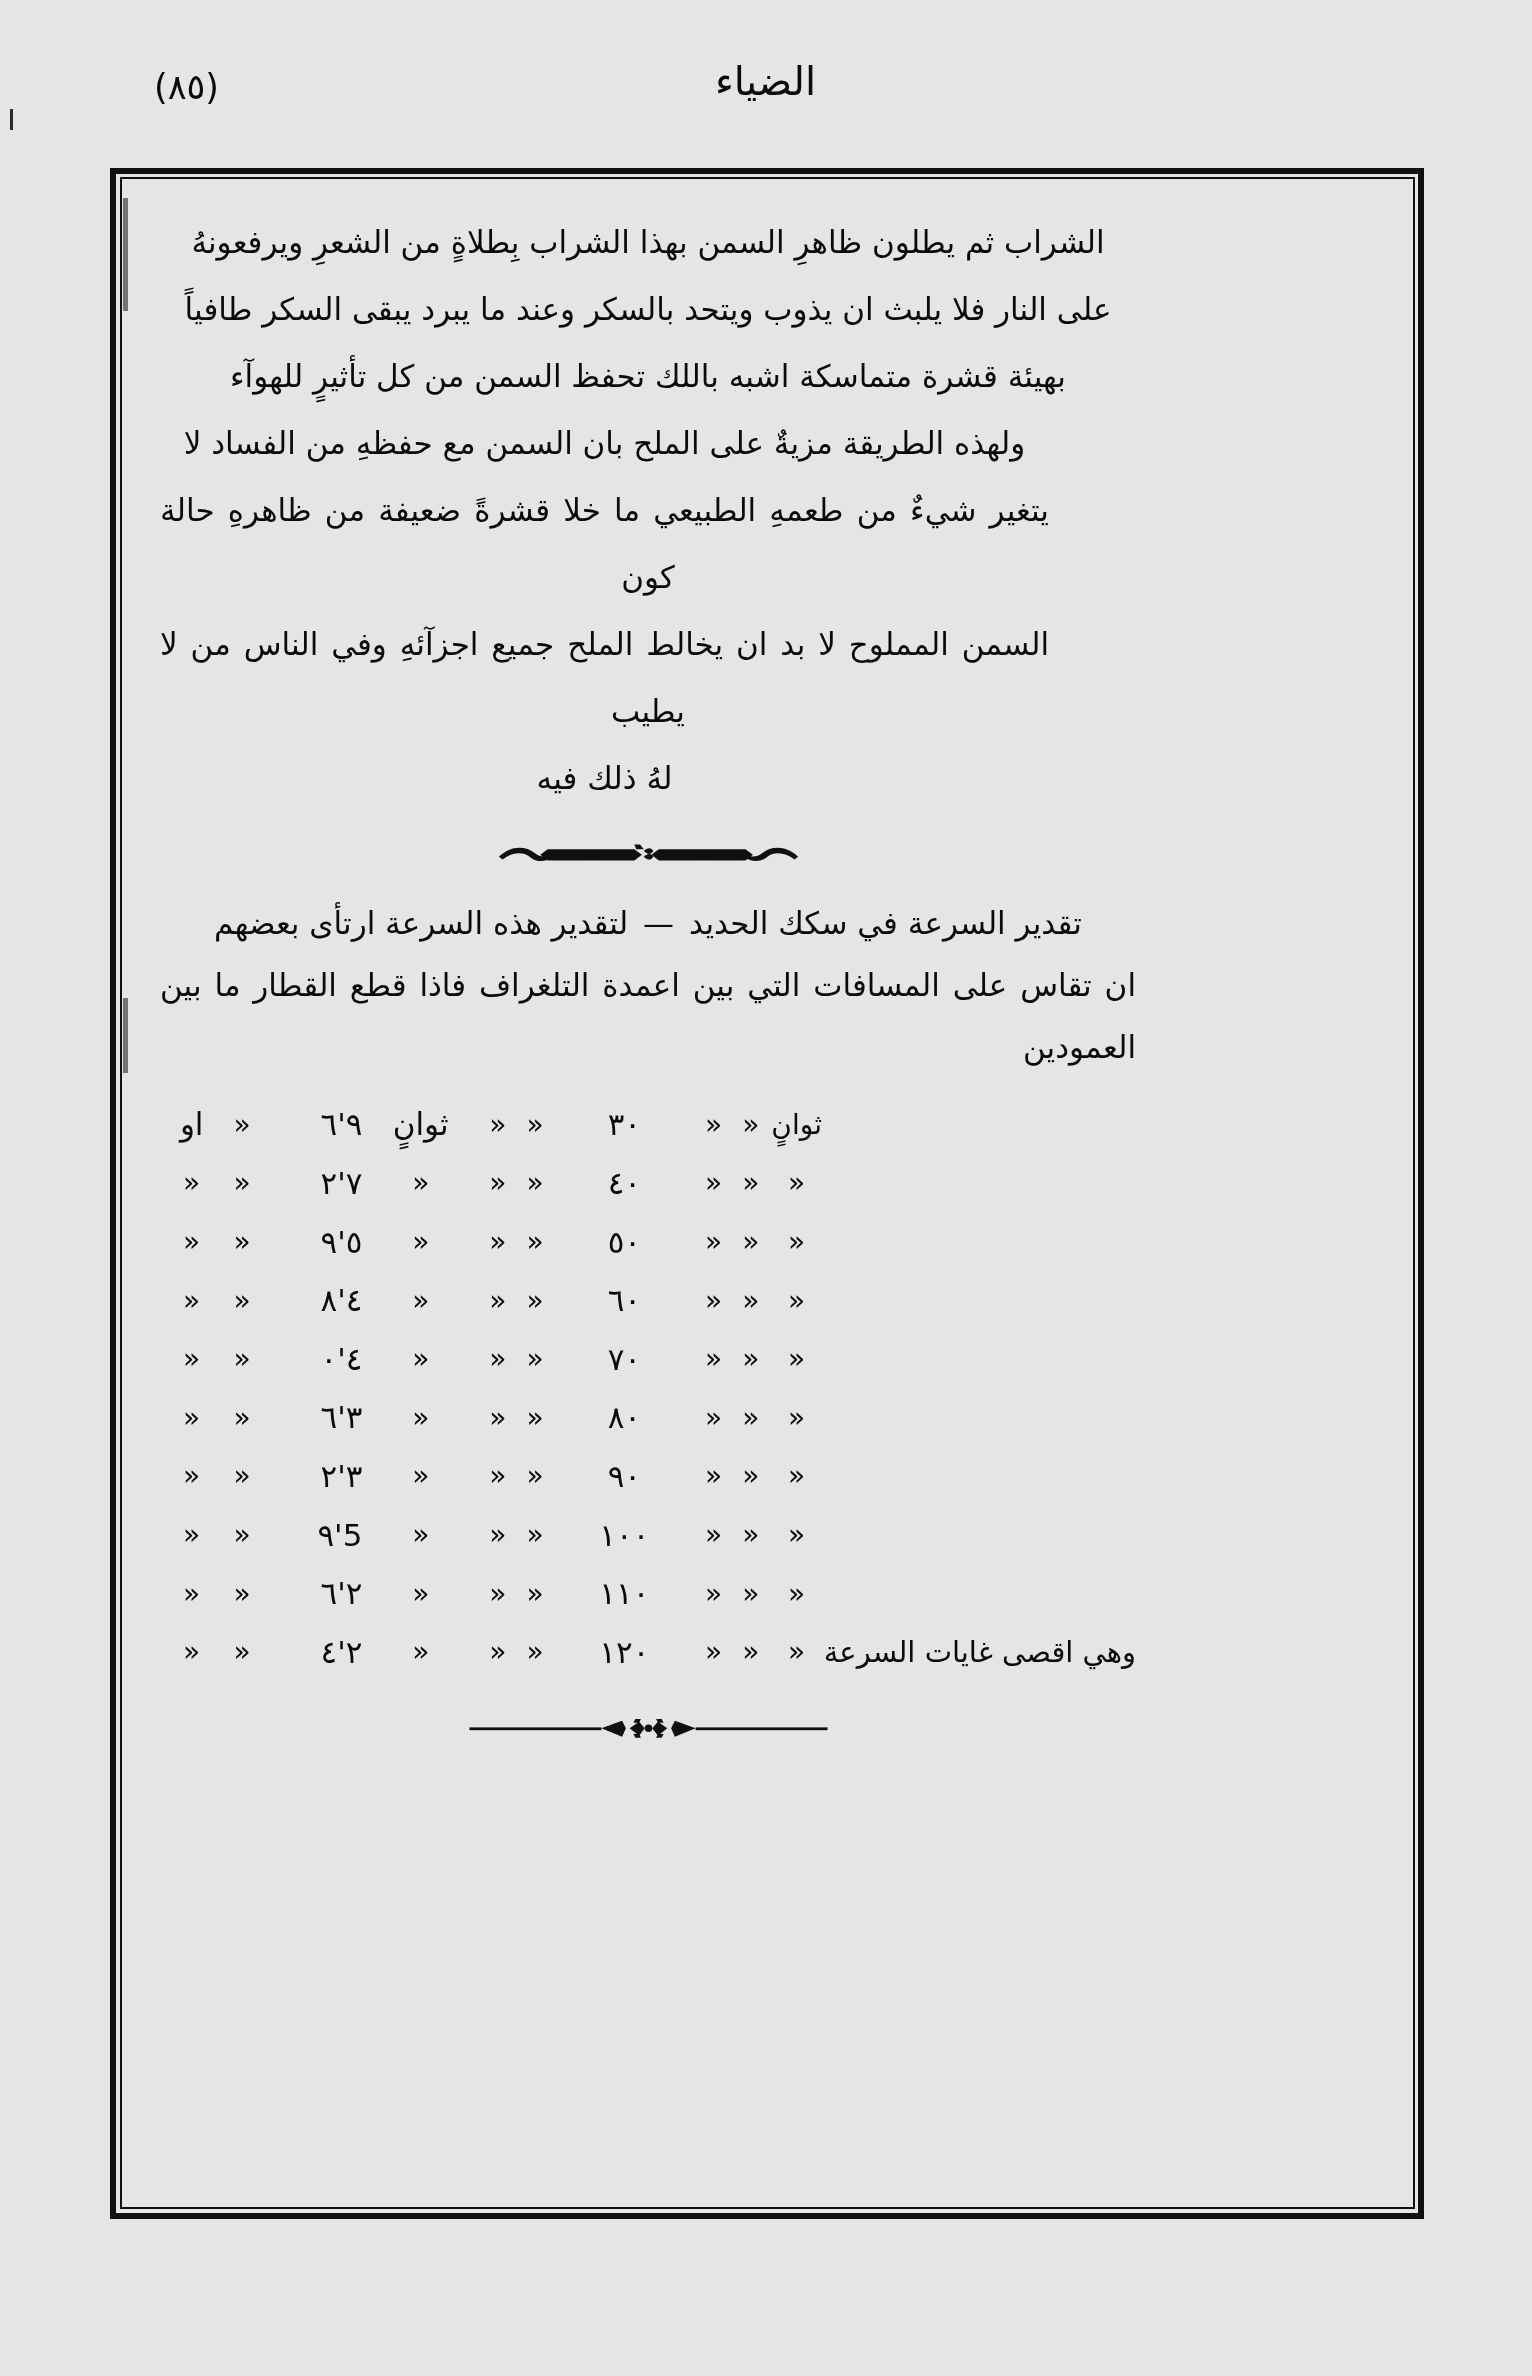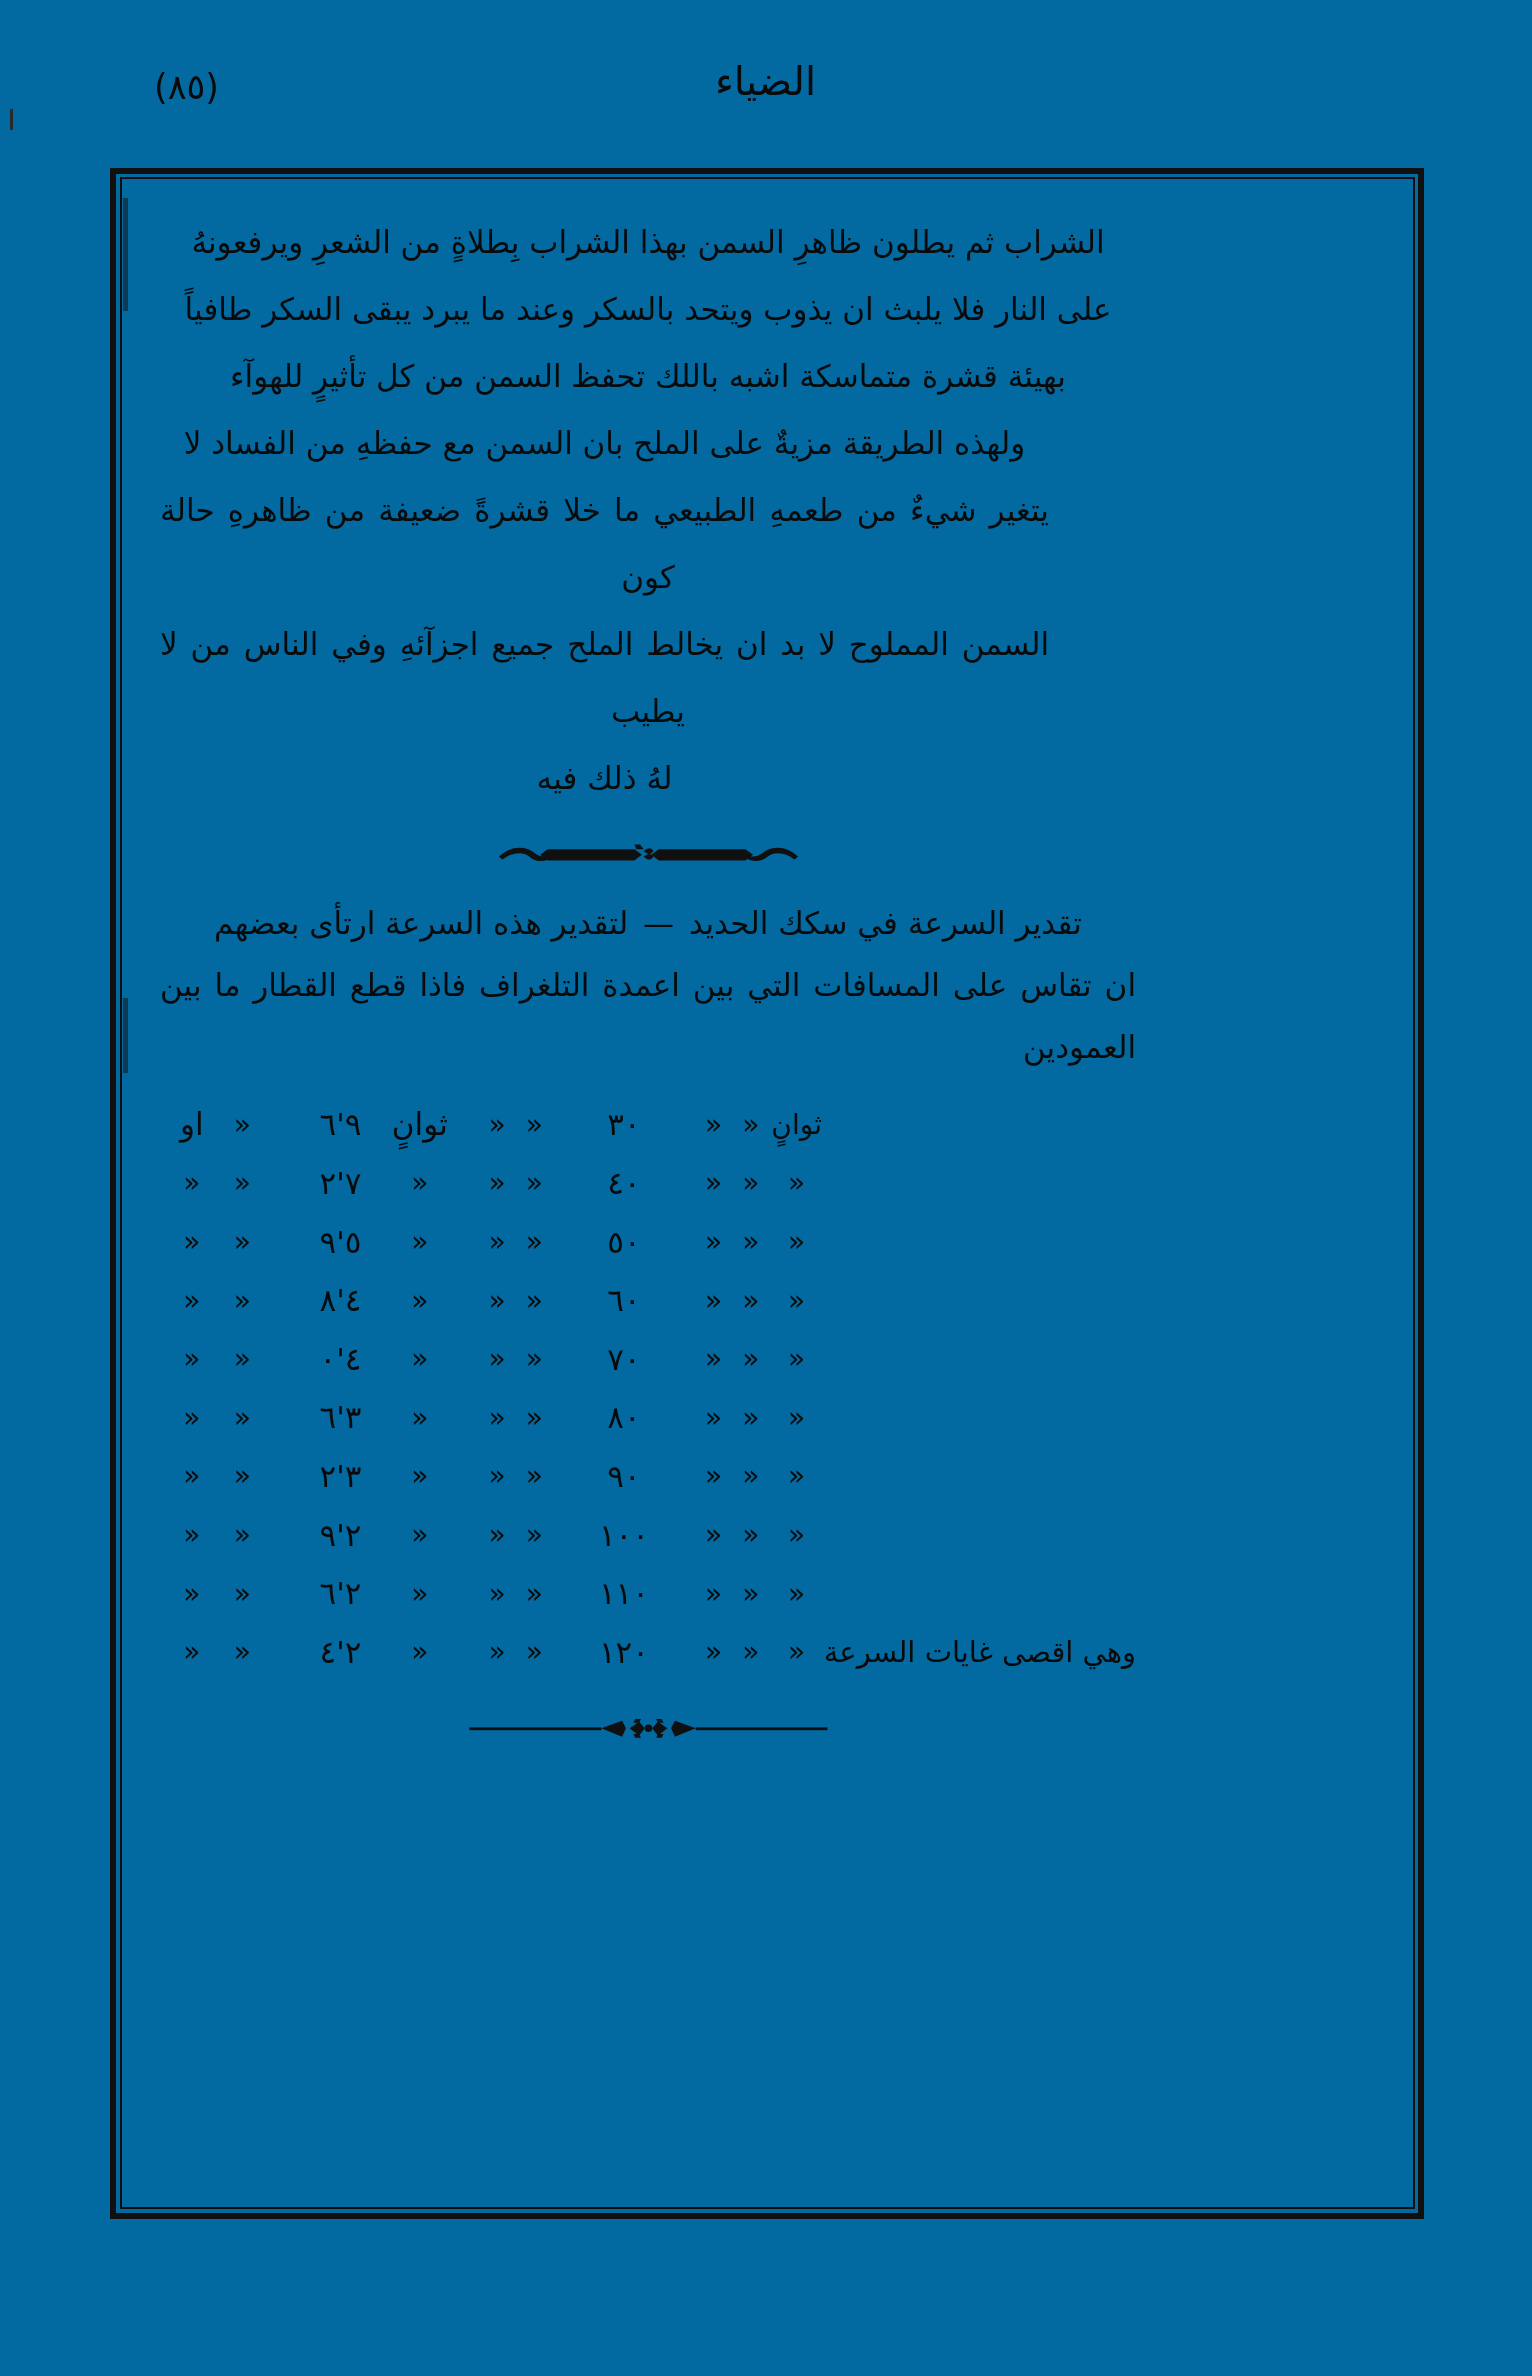--- a/index.html
+++ b/index.html
@@ -5,21 +5,21 @@
   html, body {
     margin: 0;
     padding: 0;
     background: #ffffff;
   }
 
   #page {
     position: relative;
     width: 1533px;
     height: 2377px;
-    background: #0369a1;
+    background: #e5e5e5;
     font-family: "DejaVu Sans", "Liberation Sans", sans-serif;
     color: #0a0a0a;
     overflow: hidden;
   }
 
   
   .running-head {
     position: absolute;
     top: 56px;
     left: 0;
@@ -342,21 +342,21 @@
 
           <tr>
             <td class="col-note"></td>
             <td class="col-d4 ditto">«</td>
             <td class="col-d3 ditto">«</td>
             <td class="col-d2 ditto">«</td>
             <td class="col-kmh">١٠٠</td>
             <td class="col-d1 ditto">«</td>
             <td class="col-d0 ditto">«</td>
             <td class="col-unit ditto">«</td>
-            <td class="col-secs">٢'٩</td>
+            <td class="col-secs">5'٩</td>
             <td class="col-dA ditto">«</td>
             <td class="col-lead ditto">«</td>
           </tr>
 
           <tr>
             <td class="col-note"></td>
             <td class="col-d4 ditto">«</td>
             <td class="col-d3 ditto">«</td>
             <td class="col-d2 ditto">«</td>
             <td class="col-kmh">١١٠</td>

